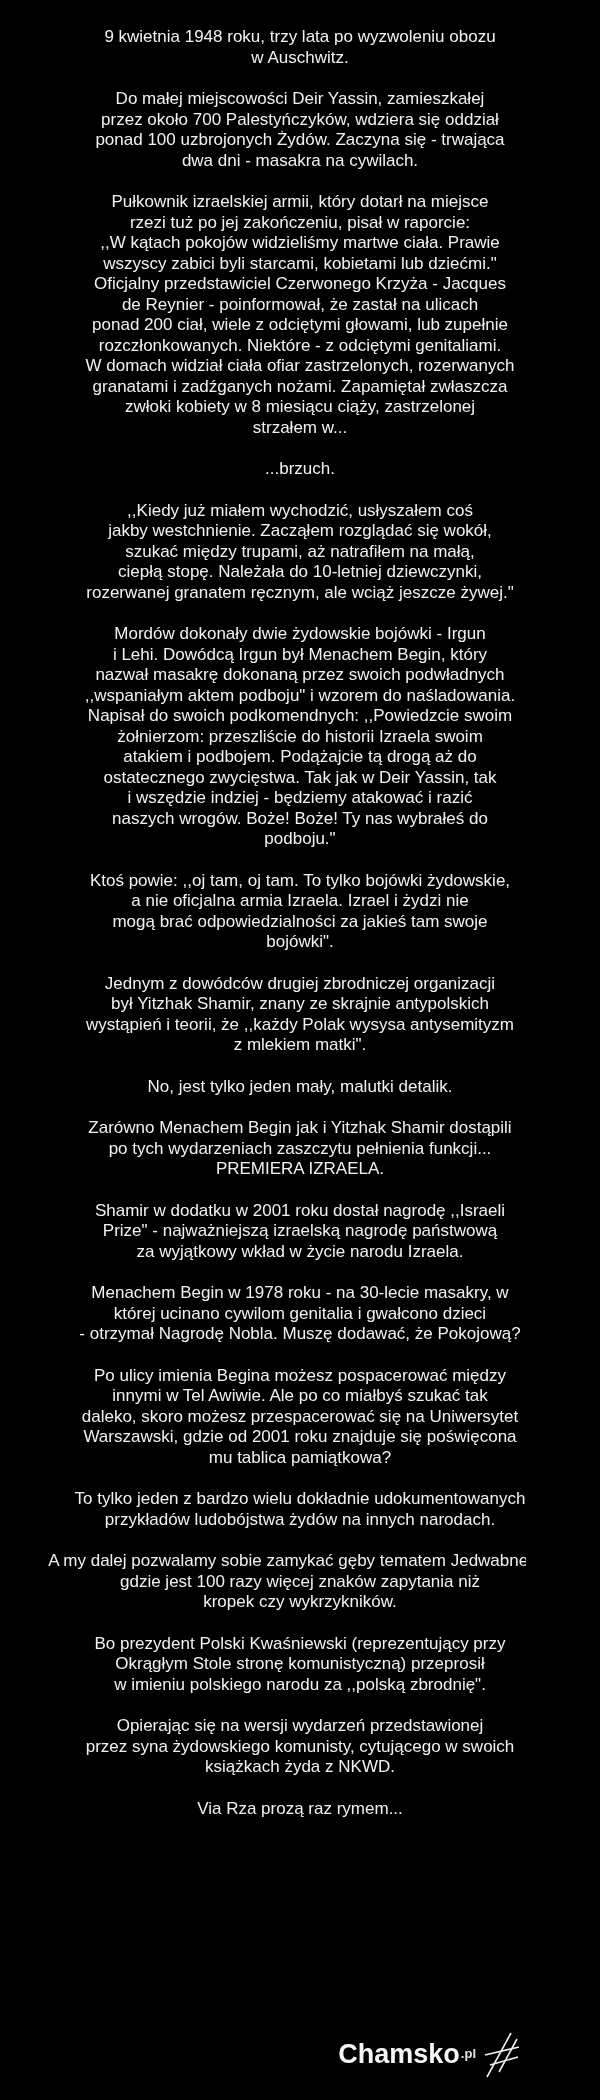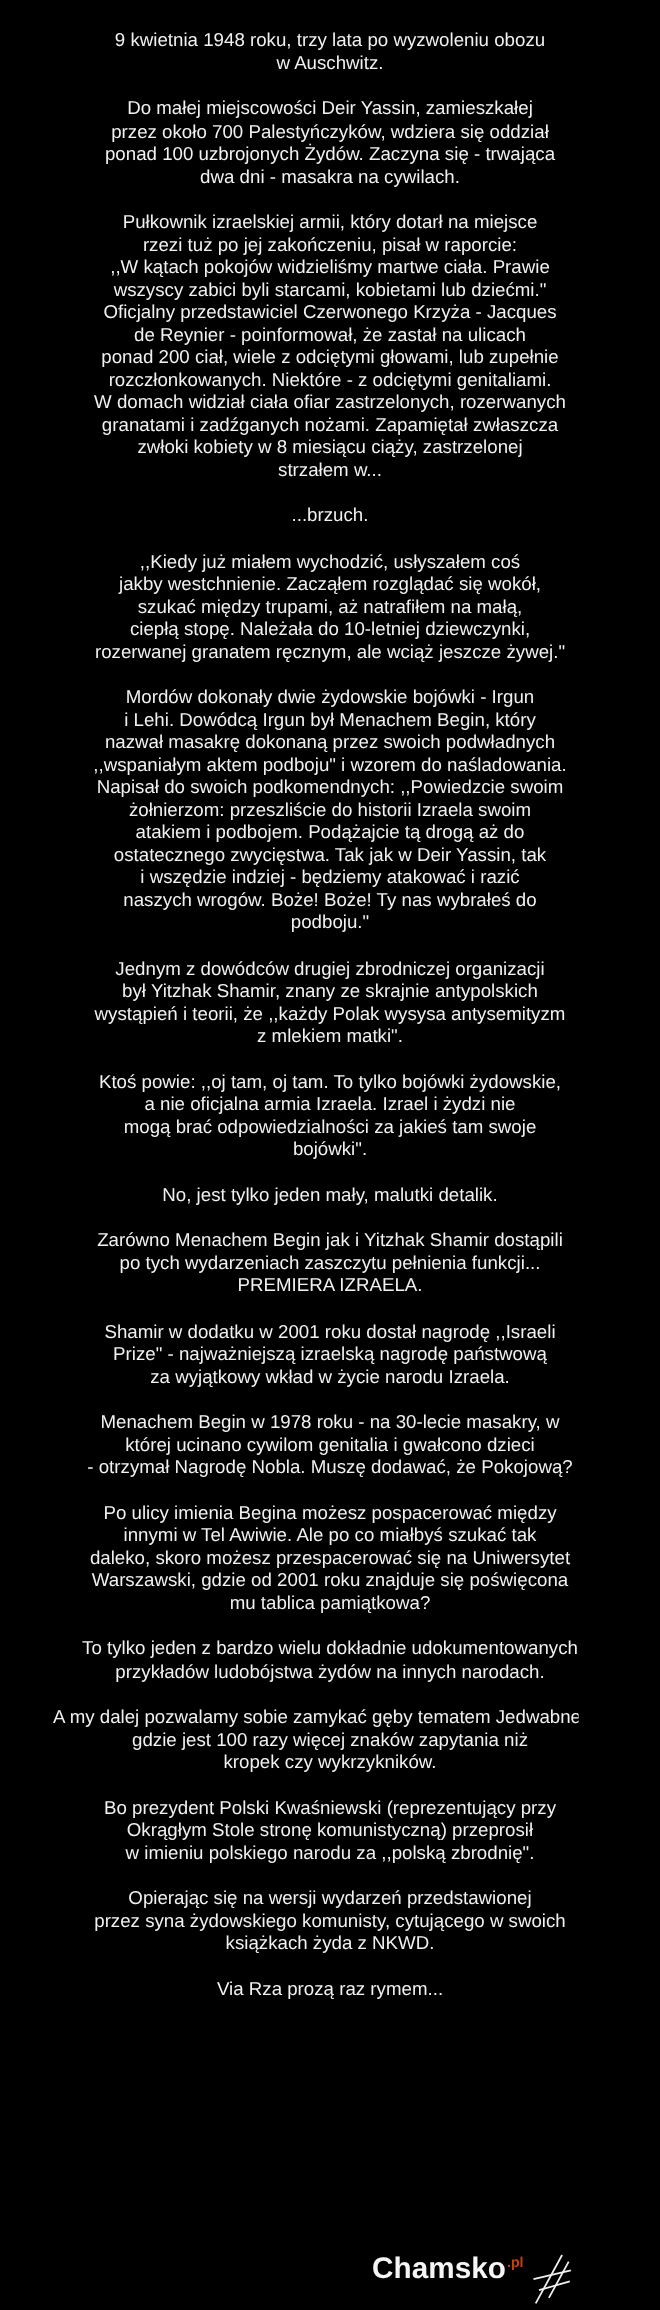--- a/index.html
+++ b/index.html
@@ -24,38 +24,38 @@
     color: #f1f1f1;
     font-size: 17px;
     line-height: 20.5px;
     text-align: center;
     white-space: pre-line;
     font-family: "Liberation Sans", sans-serif;
   }
   .watermark {
     position: absolute;
     right: 6px;
-    bottom: 6px;
+    bottom: 24px;
     display: flex;
-    align-items: flex-start;
+    align-items: center;
     color: #ffffff;
   }
   .watermark .brand {
     font-weight: bold;
     font-size: 27px;
     line-height: 27px;
     letter-spacing: 0px;
     color: #f5f5f5;
   }
   .watermark .suffix {
     font-weight: bold;
     font-size: 13px;
     line-height: 16px;
     margin-left: 1px;
-    color: #c2410c;
+    color: #e5e5e5;
   }
   .watermark .logo-icon {
     margin-left: 8px;
     margin-bottom: -6px;
   }
 </style>
 </head>
 <body>
 
 <div class="poster">
@@ -88,28 +88,28 @@
 i Lehi. Dowódcą Irgun był Menachem Begin, który
 nazwał masakrę dokonaną przez swoich podwładnych
 ,,wspaniałym aktem podboju" i wzorem do naśladowania.
 Napisał do swoich podkomendnych: ,,Powiedzcie swoim
 żołnierzom: przeszliście do historii Izraela swoim
 atakiem i podbojem. Podążajcie tą drogą aż do
 ostatecznego zwycięstwa. Tak jak w Deir Yassin, tak
 i wszędzie indziej - będziemy atakować i razić
 naszych wrogów. Boże! Boże! Ty nas wybrałeś do
 podboju."</p>
+    <p class="para">Ktoś powie: ,,oj tam, oj tam. To tylko bojówki żydowskie,
+a nie oficjalna armia Izraela. Izrael i żydzi nie
+mogą brać odpowiedzialności za jakieś tam swoje
+bojówki".</p>
     <p class="para">Jednym z dowódców drugiej zbrodniczej organizacji
 był Yitzhak Shamir, znany ze skrajnie antypolskich
 wystąpień i teorii, że ,,każdy Polak wysysa antysemityzm
 z mlekiem matki".</p>
-    <p class="para">Ktoś powie: ,,oj tam, oj tam. To tylko bojówki żydowskie,
-a nie oficjalna armia Izraela. Izrael i żydzi nie
-mogą brać odpowiedzialności za jakieś tam swoje
-bojówki".</p>
     <p class="para">No, jest tylko jeden mały, malutki detalik.</p>
     <p class="para">Zarówno Menachem Begin jak i Yitzhak Shamir dostąpili
 po tych wydarzeniach zaszczytu pełnienia funkcji...
 PREMIERA IZRAELA.</p>
     <p class="para">Shamir w dodatku w 2001 roku dostał nagrodę ,,Israeli
 Prize" - najważniejszą izraelską nagrodę państwową
 za wyjątkowy wkład w życie narodu Izraela.</p>
     <p class="para">Menachem Begin w 1978 roku - na 30-lecie masakry, w
 której ucinano cywilom genitalia i gwałcono dzieci
 - otrzymał Nagrodę Nobla. Muszę dodawać, że Pokojową?</p>

